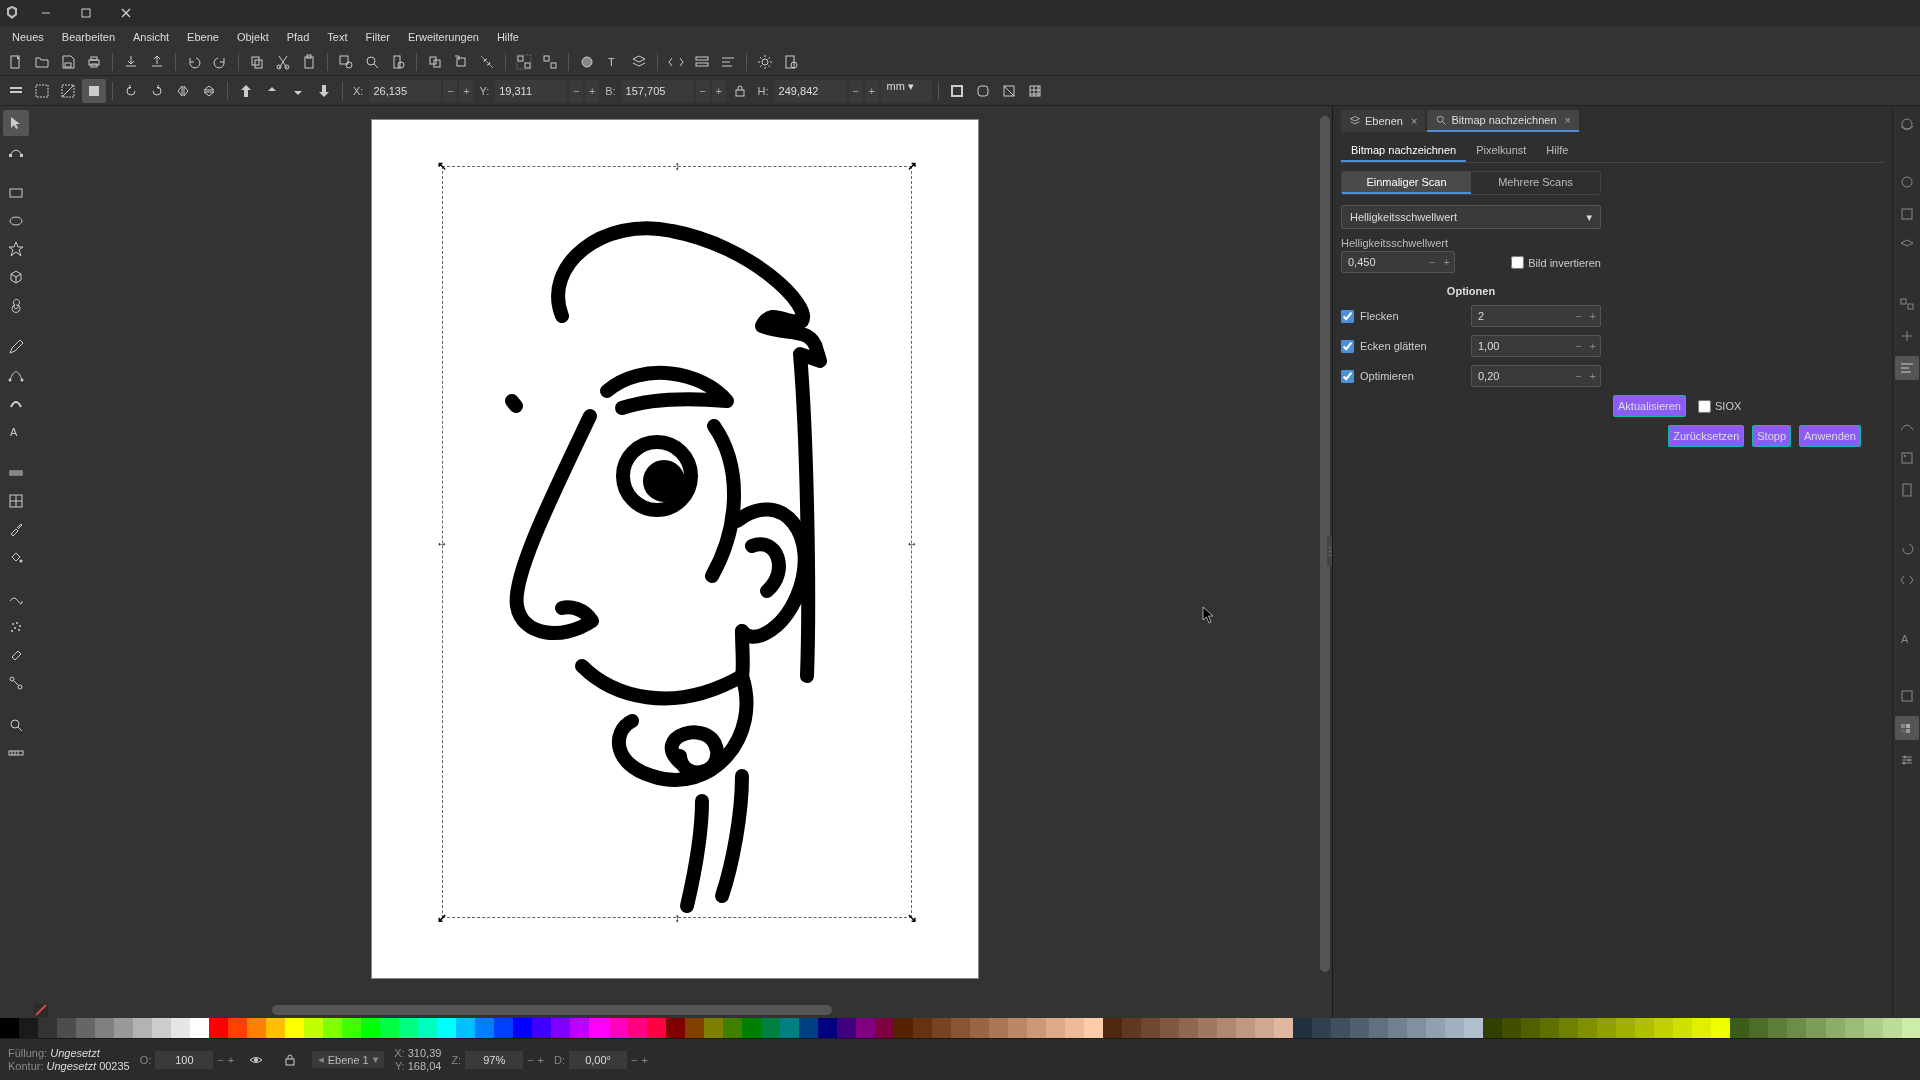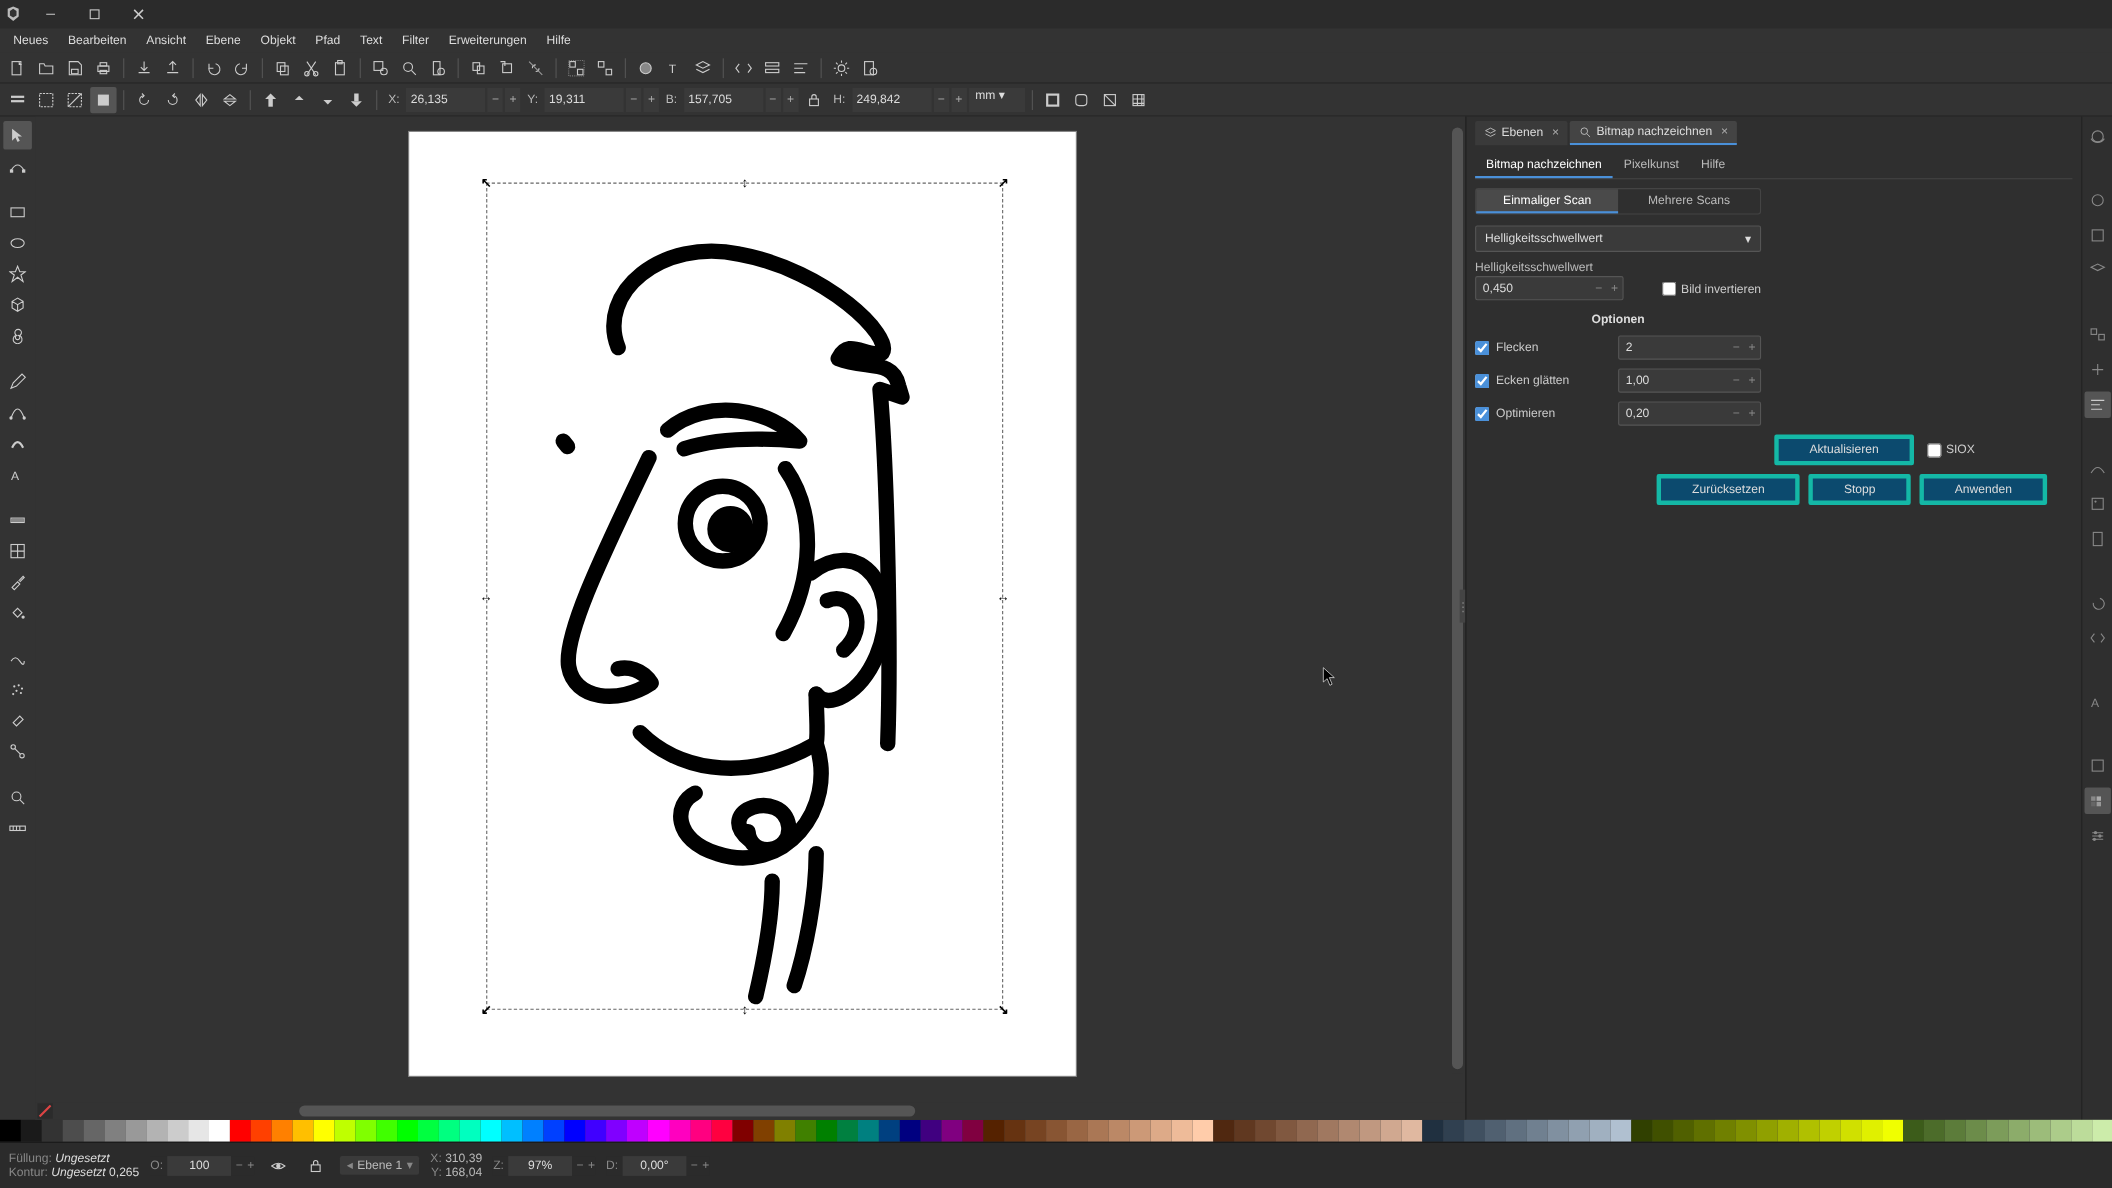--- a/index.html
+++ b/index.html
@@ -41,21 +41,21 @@
 .seg-tabs { display:flex; border:1px solid #444; border-radius:3px; width:260px; margin-bottom:10px;}
 .seg-tab { flex:1; text-align:center; padding:4px 0; color:#bbb;}
 .seg-tab.active { background:#4a4a4a; color:#fff; border-bottom:2px solid #4a90d9;}
 .dropdown { height:24px; background:#3a3a3a; border:1px solid #555; color:#ddd; display:flex; align-items:center; justify-content:space-between; padding:0 8px; width:260px; border-radius:2px; margin-bottom:8px;}
 .field-label { color:#bbb; margin-bottom:2px;}
 .spinner { display:flex; align-items:center; background:#3a3a3a; border:1px solid #555; height:22px; border-radius:2px;}
 .spinner input { background:transparent; border:none; color:#ddd; width:100%; padding:0 6px; font-size:11px;}
 .check-row { display:flex; align-items:center; gap:6px; margin:4px 0; width:260px;}
 .check-row input[type=checkbox]{ accent-color:#4a90d9;}
 .check-row .spinner { margin-left:auto; width:130px;}
-.btn { background:#0c4a6e; border:4px solid #14b8a6; color:#ddd; padding:4px 28px; border-radius:2px;}
+.btn { background:#8b5cf6; border:1px solid #14b8a6; color:#ddd; padding:4px 4px; border-radius:2px;}
 .button-row { display:flex; gap:8px; justify-content:flex-end; margin-top:8px; width:520px;}
 .options-hdr { text-align:center; font-weight:bold; color:#ddd; margin:12px 0 4px; width:260px;}
 .right-stack { width:28px; background:#2f2f2f; display:flex; flex-direction:column; align-items:center; padding-top:6px; gap:8px; border-left:1px solid #222;}
 .palette-row { height:20px; display:flex;}
 .swatch { flex:1; height:100%;}
 .statusbar { height:42px; background:#2b2b2b; display:flex; align-items:center; padding:0 8px; gap:10px; color:#bbb; border-top:1px solid #1a1a1a;}
 .sb-block { display:flex; flex-direction:column; line-height:1.1;}
 .sb-label { color:#888;}
 .sb-val { color:#ddd;}
 .sb-field { display:flex; align-items:center; gap:4px; background:#2b2b2b;}
@@ -639,21 +639,21 @@
       </div>
 
       <div class="dropdown">
         <span>Helligkeitsschwellwert</span>
         <span>▾</span>
       </div>
 
       <div style="display:flex; gap:12px; width:260px; align-items:flex-end;">
         <div style="flex:1;">
           <div class="field-label">Helligkeitsschwellwert</div>
-          <div class="spinner" style="width:135px;">
+          <div class="spinner" style="width:114px;">
             <input value="0,450" style="">
             <span style="padding:0 4px;color:#888;">−</span>
               <span style="padding:0 4px;color:#888;">+</span>
           </div>
         </div>
         <label style="display:flex;align-items:center;gap:4px;padding-bottom:4px;">
           <input type="checkbox" style="">
           <span>Bild invertieren</span>
         </label>
       </div>
@@ -904,21 +904,21 @@
     <div class="swatch" style="background: rgb(140, 172, 106);"></div>
     <div class="swatch" style="background: rgb(156, 188, 122);"></div>
     <div class="swatch" style="background: rgb(172, 204, 138);"></div>
     <div class="swatch" style="background: rgb(188, 220, 154);"></div>
     <div class="swatch" style="background: rgb(204, 236, 170);"></div>
   </div>
 
 <div class="statusbar">
   <div class="sb-block">
     <div><span class="sb-label">Füllung:</span> <span class="sb-val" style="font-style:italic;">Ungesetzt</span></div>
-    <div><span class="sb-label">Kontur:</span> <span class="sb-val" style="font-style:italic;">Ungesetzt</span> <span class="sb-val">0,265</span></div>
+    <div><span class="sb-label">Kontur:</span> <span class="sb-val" style="font-style:italic;">Ungesetzt</span> <span class="sb-val">00235</span></div>
   </div>
   <div class="sb-field">
     <span class="sb-label">O:</span>
     <input class="sb-input" value="100" style="">
     <span style="color:#888;">−</span>
       <span style="color:#888;">+</span>
   </div>
   <div class="tool-btn">
       <svg class="tool-icon" viewBox="0 0 16 16">
         <path d="M2 8 Q8 3 14 8 Q8 13 2 8 Z" fill="none" stroke="#ccc"></path>

